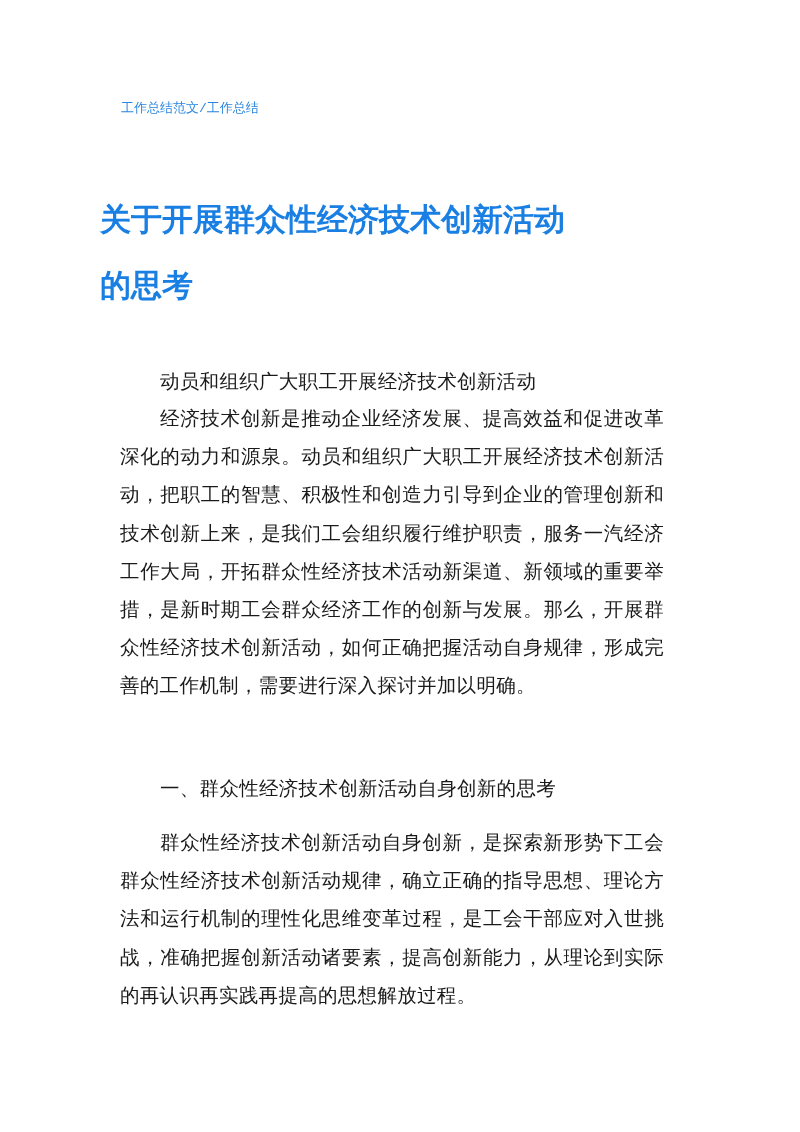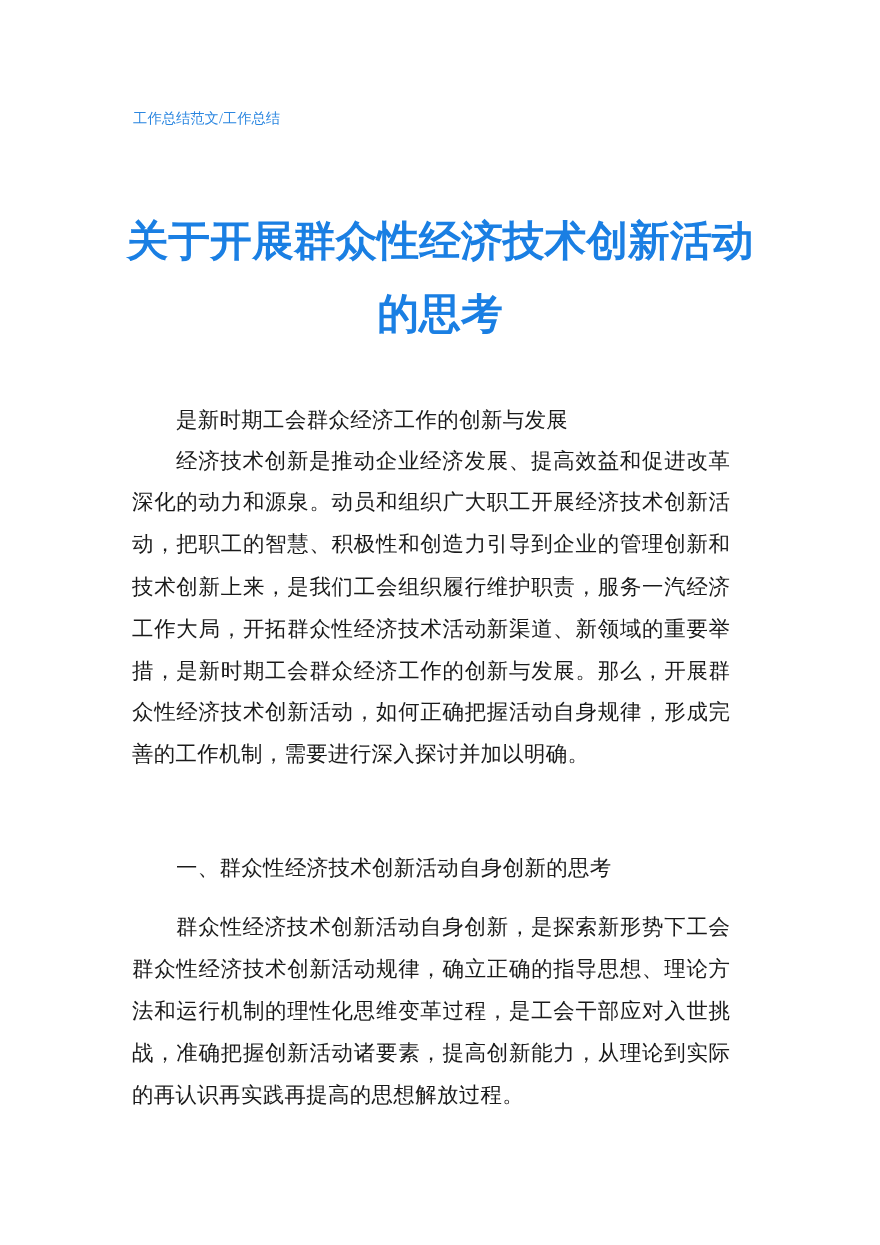--- a/index.html
+++ b/index.html
@@ -12,34 +12,34 @@
       height: 1132px;
       position: relative;
       overflow: hidden;
       font-family: "DejaVu Serif", "Liberation Serif", serif;
       color: #1a1a1a;
     }
     .breadcrumb {
       position: absolute;
       left: 121px;
       top: 99px;
-      font-family: Liberation Serif, serif;
+      font-family: Liberation Mono, monospace;
       font-size: 13px;
       color: #2a86e0;
       letter-spacing: 0px;
     }
     .title {
       position: absolute;
       left: 100px;
       width: 600px;
       top: 186px;
-      text-align: center;
+      text-align: left;
       font-family: "DejaVu Sans", "Liberation Sans", sans-serif;
       font-weight: bold;
-      font-size: 38px;
+      font-size: 31px;
       line-height: 66px;
       color: #1a7fe3;
       margin: 0;
     }
     .body-text {
       position: absolute;
       left: 120px;
       width: 544px;
       top: 0;
     }
@@ -59,17 +59,17 @@
 <body>
 
 <div class="breadcrumb">工作总结范文/工作总结</div>
 
 <h1 class="title">
   <span>关于开展群众性经济技术创新活动</span><br>
   <span>的思考</span>
 </h1>
 
 <div class="body-text">
-  <p class="para" style="top:363px;">是新时期工会群众经济工作的创新与发展</p>
+  <p class="para" style="top:363px;">动员和组织广大职工开展经济技术创新活动</p>
   <p class="para" style="top:400px;">经济技术创新是推动企业经济发展、提高效益和促进改革深化的动力和源泉。动员和组织广大职工开展经济技术创新活动，把职工的智慧、积极性和创造力引导到企业的管理创新和技术创新上来，是我们工会组织履行维护职责，服务一汽经济工作大局，开拓群众性经济技术活动新渠道、新领域的重要举措，是新时期工会群众经济工作的创新与发展。那么，开展群众性经济技术创新活动，如何正确把握活动自身规律，形成完善的工作机制，需要进行深入探讨并加以明确。</p>
   <p class="para" style="top:770px;">一、群众性经济技术创新活动自身创新的思考</p>
   <p class="para" style="top:825px;font-family:Liberation Mono, monospace;">群众性经济技术创新活动自身创新，是探索新形势下工会群众性经济技术创新活动规律，确立正确的指导思想、理论方法和运行机制的理性化思维变革过程，是工会干部应对入世挑战，准确把握创新活动诸要素，提高创新能力，从理论到实际的再认识再实践再提高的思想解放过程。</p>
 </div>
 
 </body></html>

